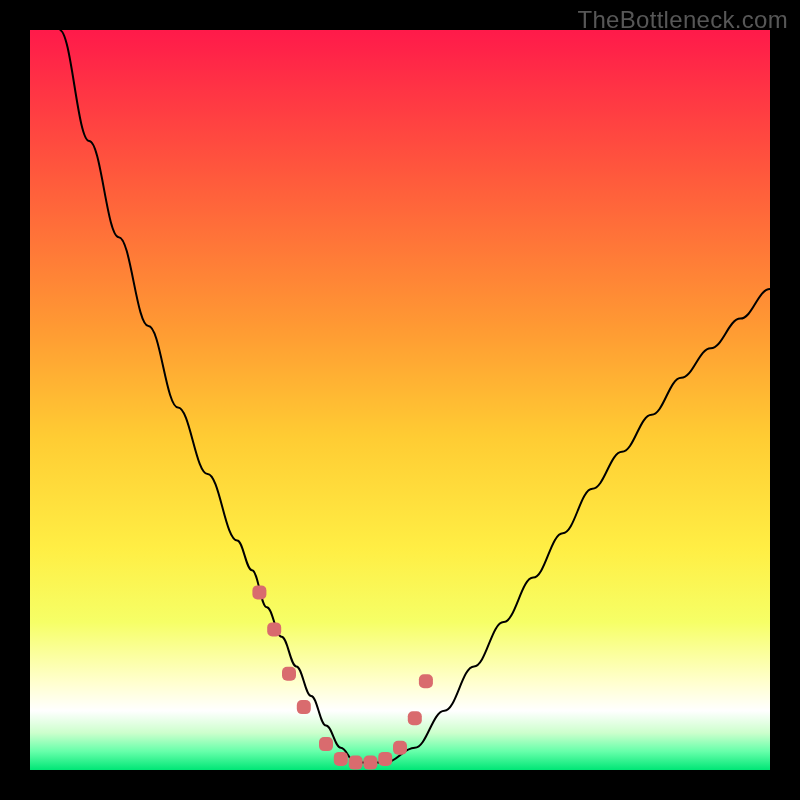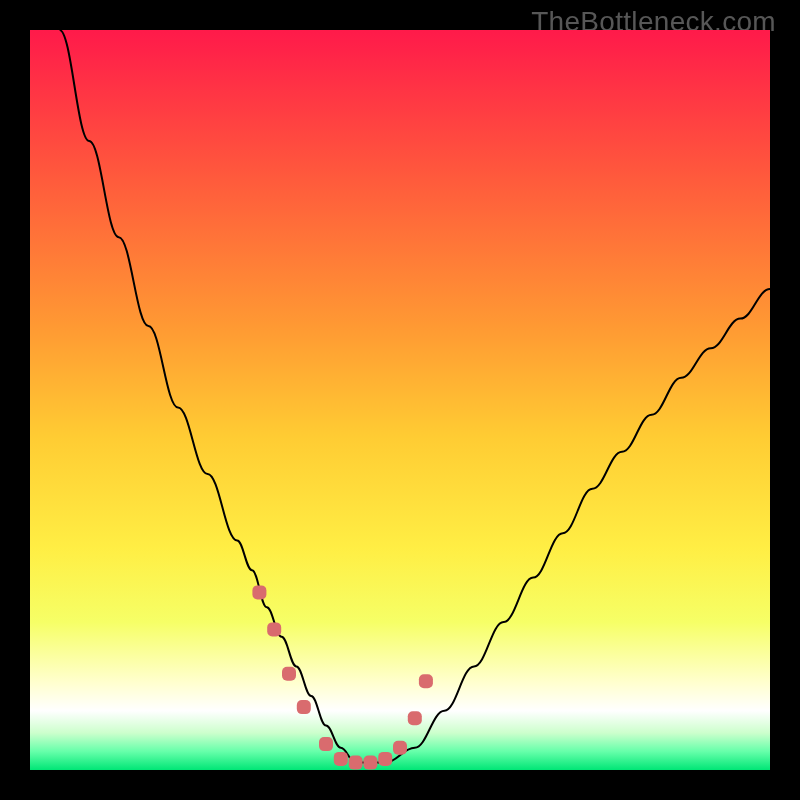--- a/index.html
+++ b/index.html
@@ -1,20 +1,20 @@
 <!DOCTYPE html>
 <html><head>
 <meta charset="utf-8">
 <style>
   * { margin: 0; padding: 0; box-sizing: border-box; }
   body { width: 800px; height: 800px; background: #000; position: relative; font-family: Arial, sans-serif; }
   .frame { position: absolute; top: 0; left: 0; width: 800px; height: 800px; background: #000; }
   .plot-area { position: absolute; top: 30px; left: 30px; width: 740px; height: 740px; }
   .gradient-bg { position: absolute; top: 0; left: 0; width: 100%; height: 100%; }
-  .watermark { position: absolute; top: 6px; right: 24px; color: #575757; font-size: 28px; font-weight: 500; letter-spacing: 0.3px; }
+  .watermark { position: absolute; top: 6px; right: 12px; color: #575757; font-size: 24px; font-weight: 500; letter-spacing: 0.3px; }
   svg.overlay { position: absolute; top: 30px; left: 30px; width: 740px; height: 740px; overflow: visible; }
 </style>
 </head>
 <body>
 
 <div class="frame">
   <div class="watermark">TheBottleneck.com</div>
 
   <div class="plot-area">
     <svg class="gradient-bg" viewBox="0 0 740 740" preserveAspectRatio="none">

